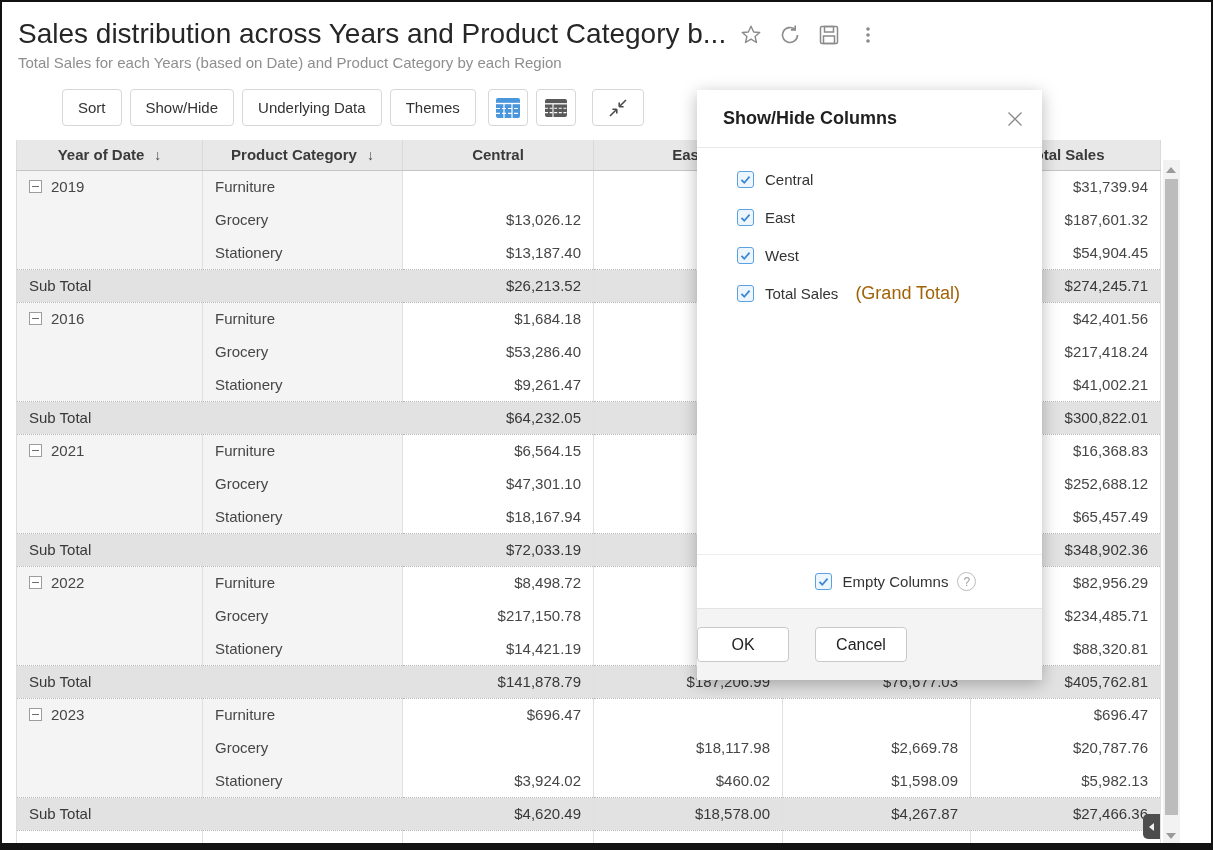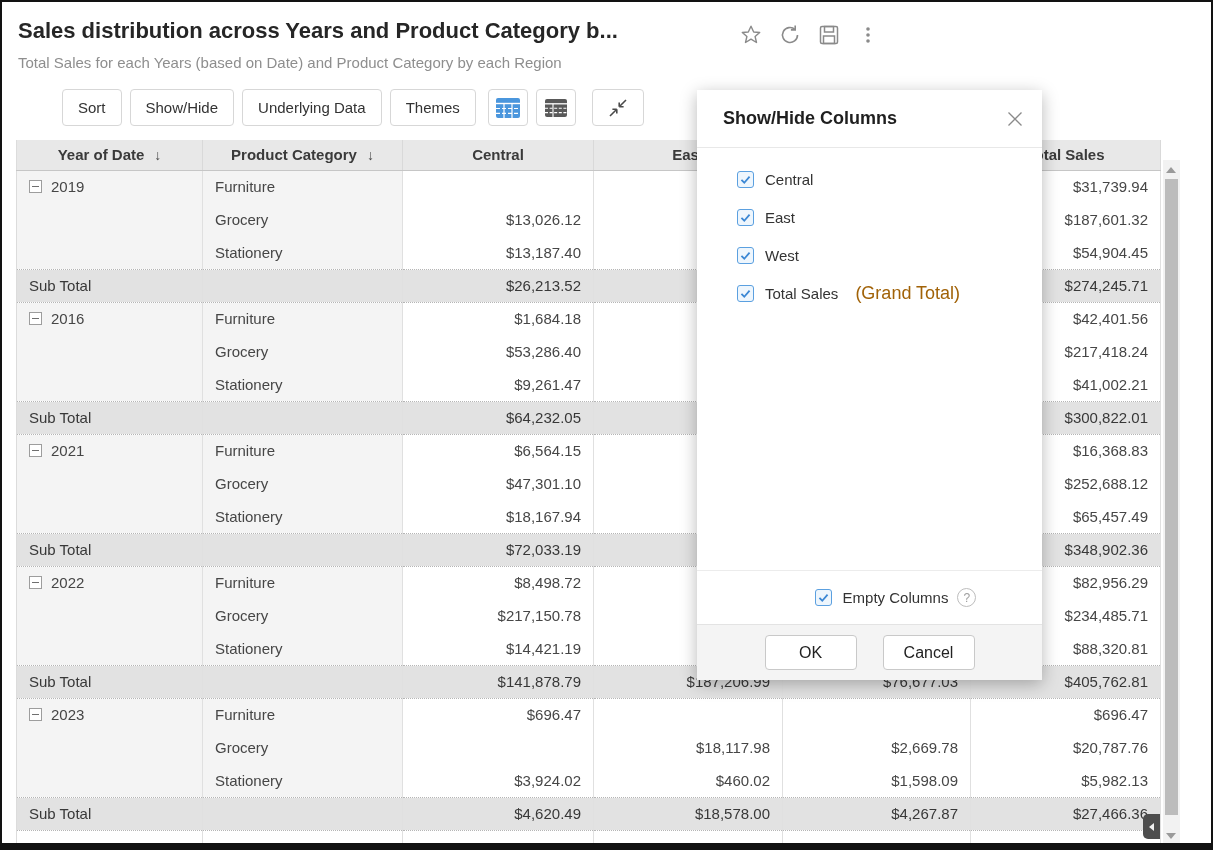--- a/index.html
+++ b/index.html
@@ -1,21 +1,21 @@
 <!DOCTYPE html>
 <html><head>
 <meta charset="utf-8">
 <style>
   * { margin:0; padding:0; box-sizing:border-box; }
   body { font-family:"Liberation Sans", sans-serif; background:#fff; }
   .window { position:relative; width:1213px; height:850px; background:#fff;
             border:2px solid #121212; border-bottom-width:7px; overflow:hidden; }
 
   
-  .page-title { position:absolute; left:16px; top:16px; font-size:22px; font-weight:bold; color:#262626; white-space:nowrap; }
+  .page-title { position:absolute; left:16px; top:16px; font-size:28px; font-weight:normal; color:#262626; white-space:nowrap; }
   .page-subtitle { position:absolute; left:16px; top:52px; font-size:15px; color:#8e8e8e; white-space:nowrap; }
   .header-icons { position:absolute; left:736px; top:20px; display:flex; align-items:center; gap:13px; }
   .hicon { width:26px; height:26px; display:flex; align-items:center; justify-content:center; cursor:pointer; }
 
   
   .toolbar { position:absolute; left:16px; top:87px; display:flex; gap:8px; align-items:center;padding-left:44px; }
   .tbtn { height:37px; padding:0 15px; background:#fff; border:1px solid #d7d7d7; border-radius:4px;
           font-size:15px; color:#333; display:flex; align-items:center; cursor:pointer; font-family:inherit; }
   .ibtn { width:40px; height:37px; background:#fff; border:1px solid #d7d7d7; border-radius:4px;
           display:flex; align-items:center; justify-content:center; cursor:pointer; }
@@ -59,22 +59,22 @@
   .dlg-close { cursor:pointer; display:flex; }
   .dlg-body { flex:1; padding-top:12px; }
   .dlg-item { height:38px; display:flex; align-items:center; padding-left:40px; }
   .cbx { width:17px; height:17px; border:1px solid #5ba0e0; border-radius:3px; background:#eef6fd;
          display:inline-flex; align-items:center; justify-content:center; margin-right:11px; cursor:pointer; flex:none; }
   .dlg-item .lbl { font-size:15px; color:#333; }
   .dlg-item .note { font-size:18px; color:#a16207; margin-left:17px; }
   .dlg-empty { height:54px; border-top:1px solid #ececec; display:flex; align-items:center; padding-left:52px;justify-content:center; }
   .help { width:19px; height:19px; border:1px solid #bdbdbd; border-radius:50%; color:#9e9e9e; font-size:12px;
           display:inline-flex; align-items:center; justify-content:center; margin-left:9px; cursor:pointer; }
-  .dlg-foot { height:56px; background:#f4f4f4; border-top:1px solid #e3e3e3; display:flex; align-items:center;
-              justify-content:center; gap:26px; }
+  .dlg-foot { height:72px; background:#f4f4f4; border-top:1px solid #e3e3e3; display:flex; align-items:center;
+              justify-content:flex-start; gap:26px; }
   .dlg-btn { min-width:92px; height:35px; background:#fff; border:1px solid #c9c9c9; border-radius:4px;
              font-size:16px; color:#222; cursor:pointer; font-family:inherit; }
 </style>
 </head>
 <body>
 
 <div class="window">
 
   <div class="page-title">Sales distribution across Years and Product Category b...</div>
   <div class="page-subtitle">Total Sales for each Years (based on Date) and Product Category by each Region</div>

